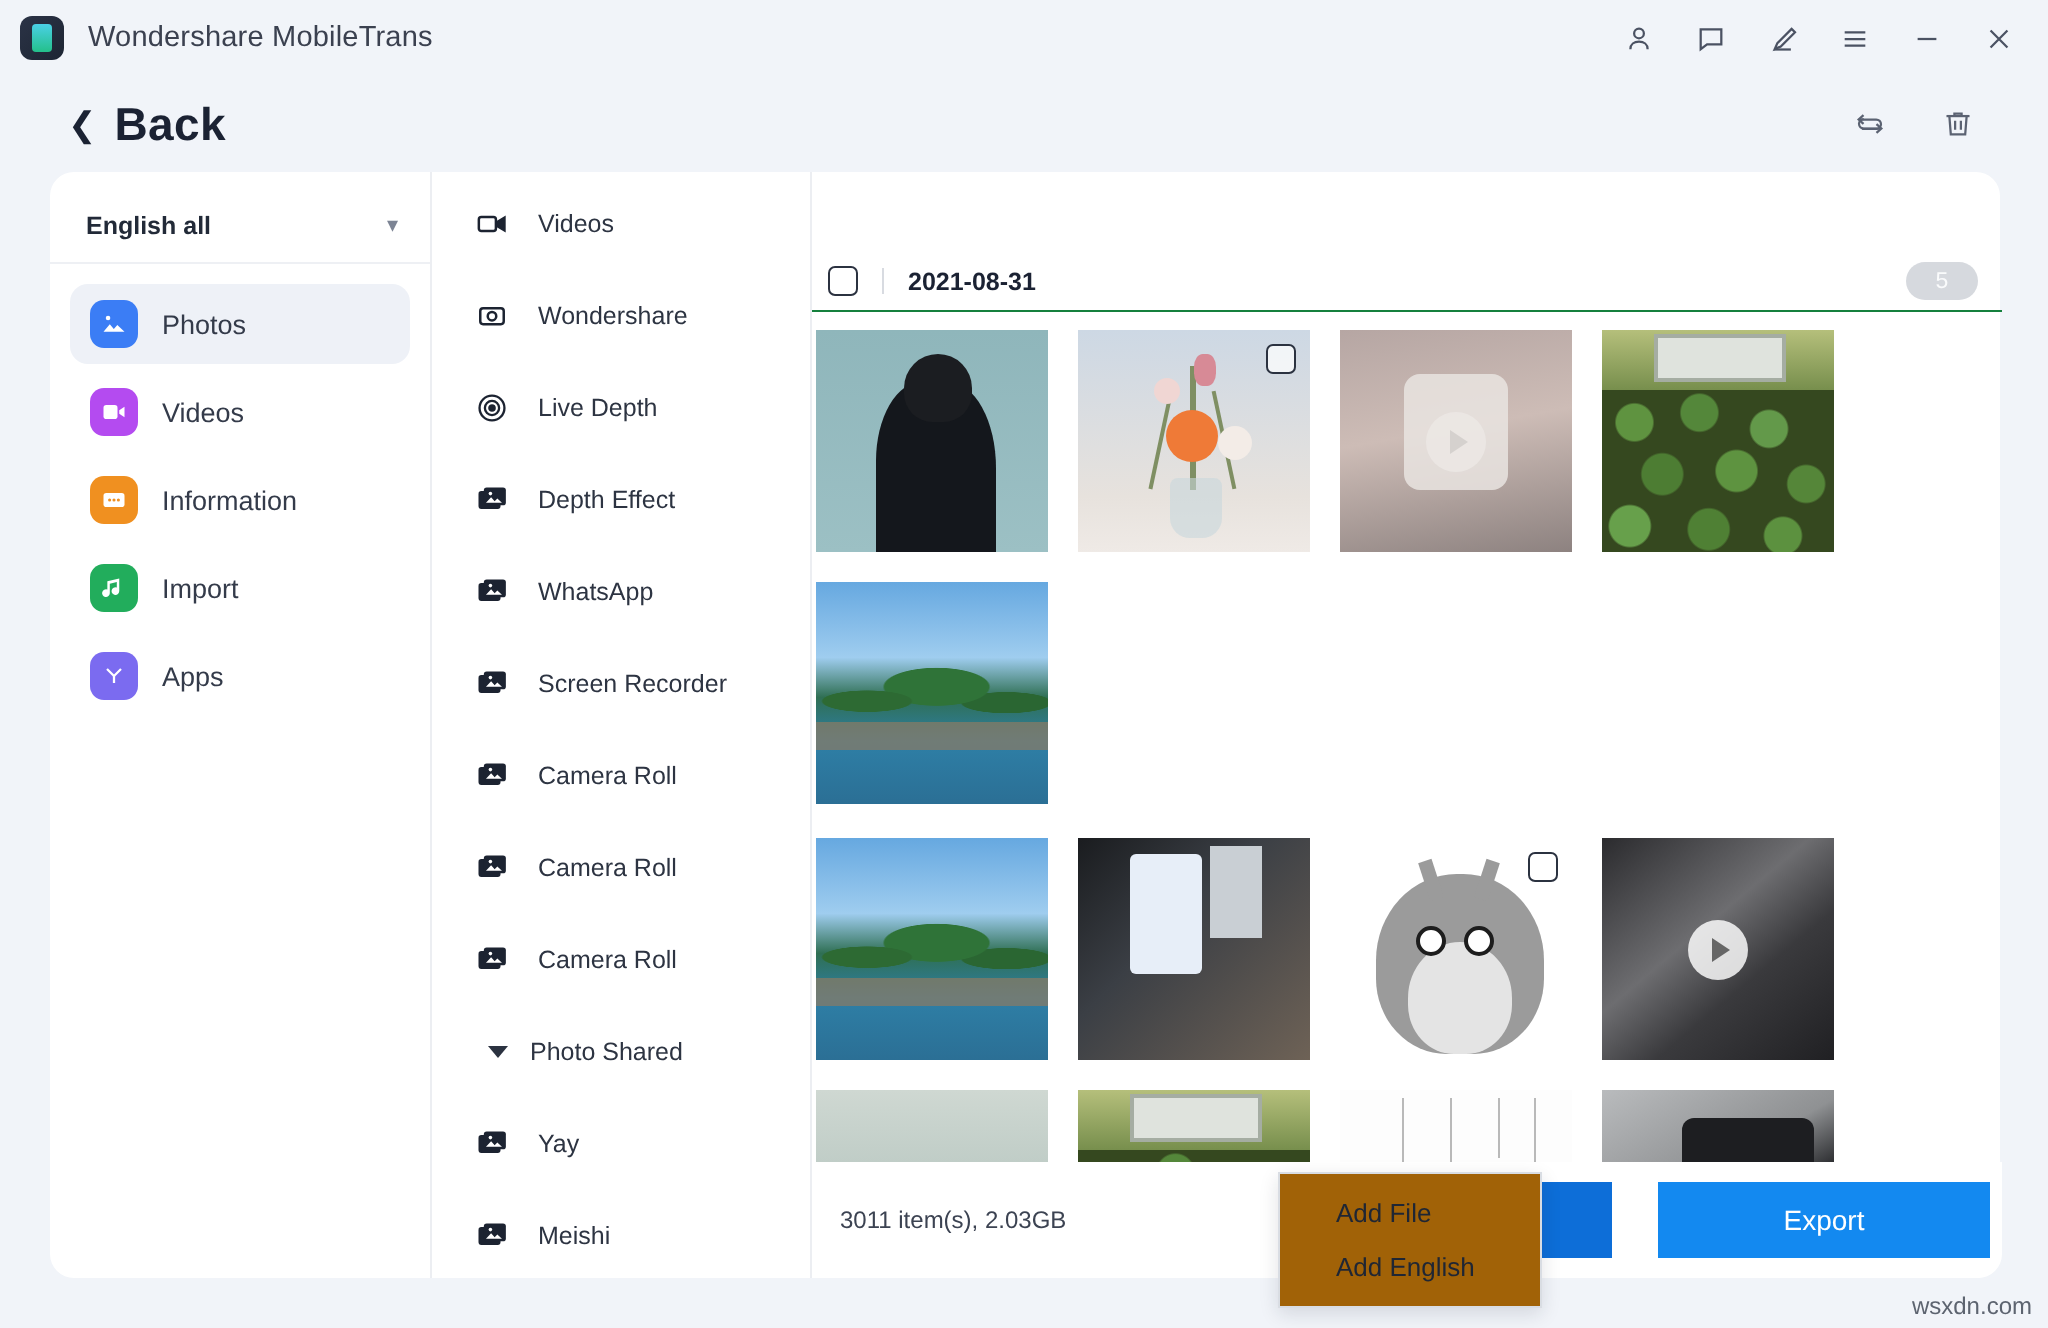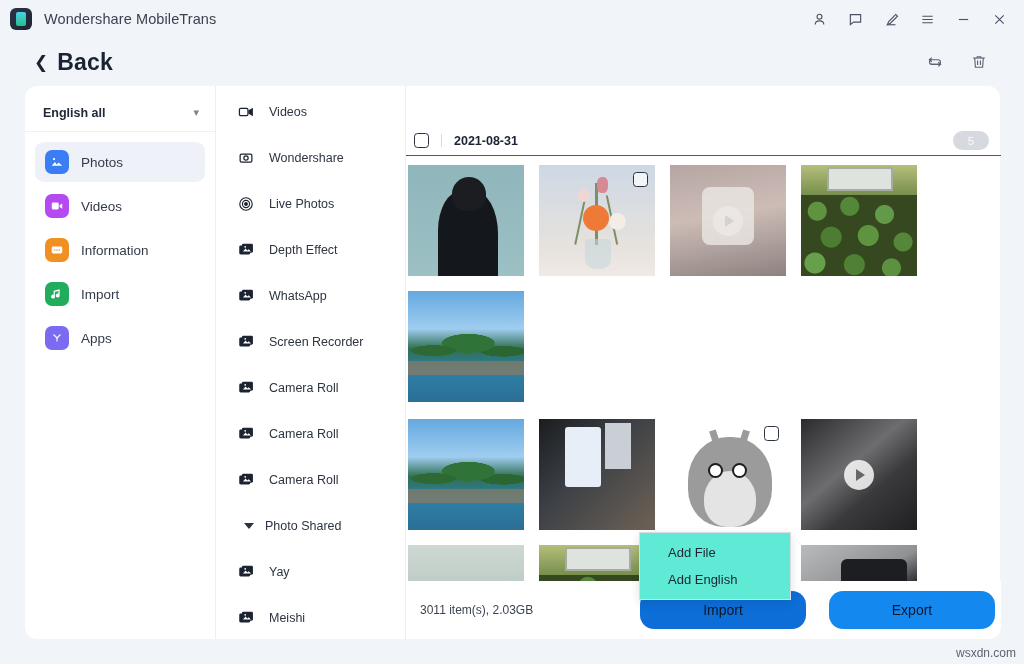--- a/index.html
+++ b/index.html
@@ -153,30 +153,30 @@
   }
 
   
   .footer {
     position: absolute; left: 0; bottom: 0; width: 595px; height: 58px;
     background: #fff; border-radius: 0 0 12px 0;
     display: flex; align-items: center;
   }
   .foot-info { margin-left: 14px; font-size: 12px; color: #3c4352; }
   .btn {
-    height: 38px; border-radius: 14px; color: #0f172a; font-size: 14px;
+    height: 38px; border-radius: 0; color: #ffffff; font-size: 14px;
     display: flex; align-items: center; justify-content: center;
   }
   #import-button { position: absolute; left: 234px; bottom: 10px; width: 166px; background: #0d6ed8; }
   #export-button { position: absolute; left: 423px; bottom: 10px; width: 166px; background: #1389f0; }
 
   
   .ctx {
-    position: absolute; left: 639px; top: 532px; width: 152px;
-    background: #5eead4; border: 1px solid #d9dde3; box-shadow: 0 3px 9px rgba(20,28,45,.13);
+    position: absolute; left: 639px; top: 586px; width: 132px;
+    background: #a16207; border: 1px solid #d9dde3; box-shadow: 0 3px 9px rgba(20,28,45,.13);
     padding: 6px 0; z-index: 40;
   }
   .ctx-item { height: 27px; display: flex; align-items: center; padding-left: 28px;
               font-size: 13px; color: #1f2634; }
 
   .watermark {
     position: absolute; right: 8px; bottom: 4px;
     font-size: 12px; color: #5d6470; font-family: "Liberation Sans", sans-serif;
   }
 
@@ -380,21 +380,21 @@
           <span class="cat-lbl">Wondershare</span>
         </div>
         <div class="cat-item">
           <span class="cat-ic">
             <svg width="16" height="16" viewBox="0 0 18 18" fill="none" stroke="#1c2331" stroke-width="1.3">
               <circle cx="9" cy="9" r="7"></circle>
               <circle cx="9" cy="9" r="4"></circle>
               <circle cx="9" cy="9" r="1.5" fill="#1c2331"></circle>
             </svg>
           </span>
-          <span class="cat-lbl">Live Photos</span>
+          <span class="cat-lbl">Live Depth</span>
         </div>
         <div class="cat-item">
           <span class="cat-ic">
             <svg width="16" height="16" viewBox="0 0 18 18" fill="none">
               <rect x="1.4" y="4" width="12.4" height="10" rx="1.6" fill="#1c2331"></rect>
               <rect x="4.4" y="2" width="12.4" height="10" rx="1.6" fill="#1c2331"></rect>
               <circle cx="8.1" cy="5.4" r="1" fill="#fff"></circle>
               <path d="M5.6 10.6l2.9-3.2 2 2.3 1.5-1.6 2.6 2.5z" fill="#fff"></path>
             </svg>
           </span>

